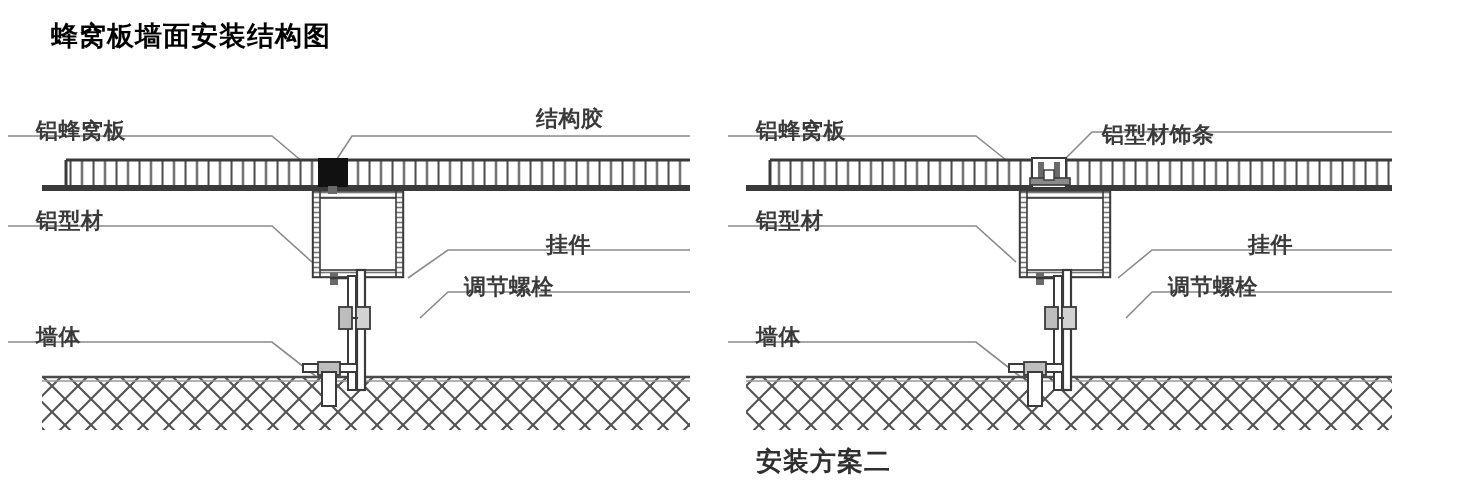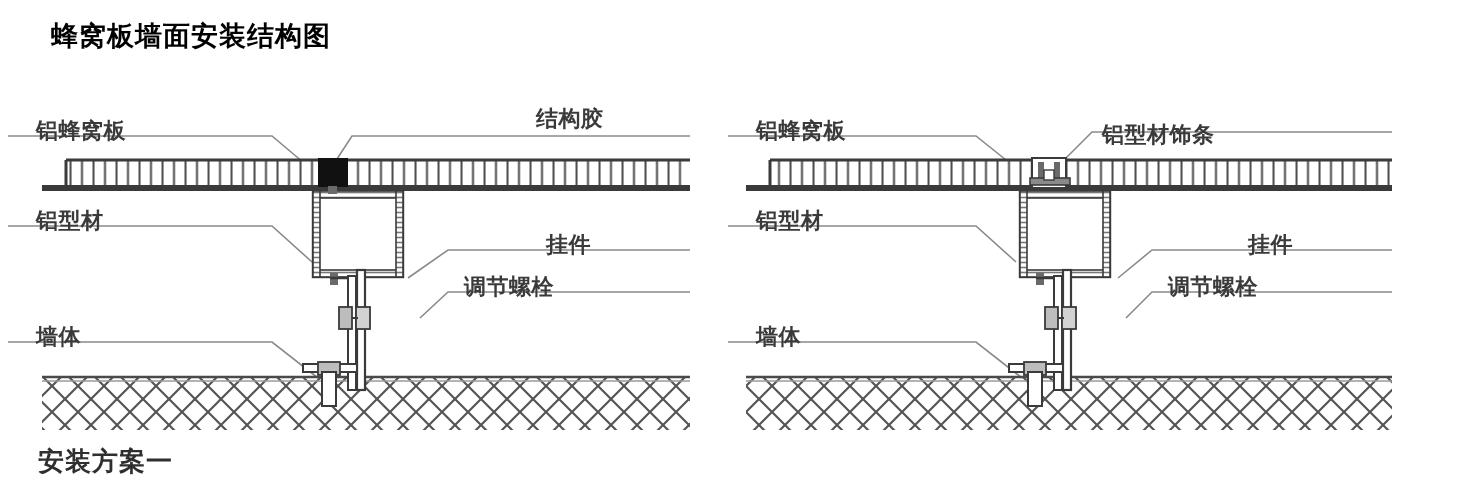--- a/index.html
+++ b/index.html
@@ -219,15 +219,15 @@
     </svg>
 
     <div class="lbl" style="left:36px; top:16px;">铝蜂窝板</div>
     <div class="lbl" style="left:36px; top:106px;">铝型材</div>
     <div class="lbl" style="left:36px; top:222px;">墙体</div>
     <div class="lbl" style="left:382px; top:20px;">铝型材饰条</div>
     <div class="lbl" style="left:528px; top:130px;">挂件</div>
     <div class="lbl" style="left:448px; top:172px;">调节螺栓</div>
   </div>
 
-  <div class="caption left">安装方案一</div>
+  <div class="caption right">安装方案二</div>
 
 </div>
 
 </body></html>

